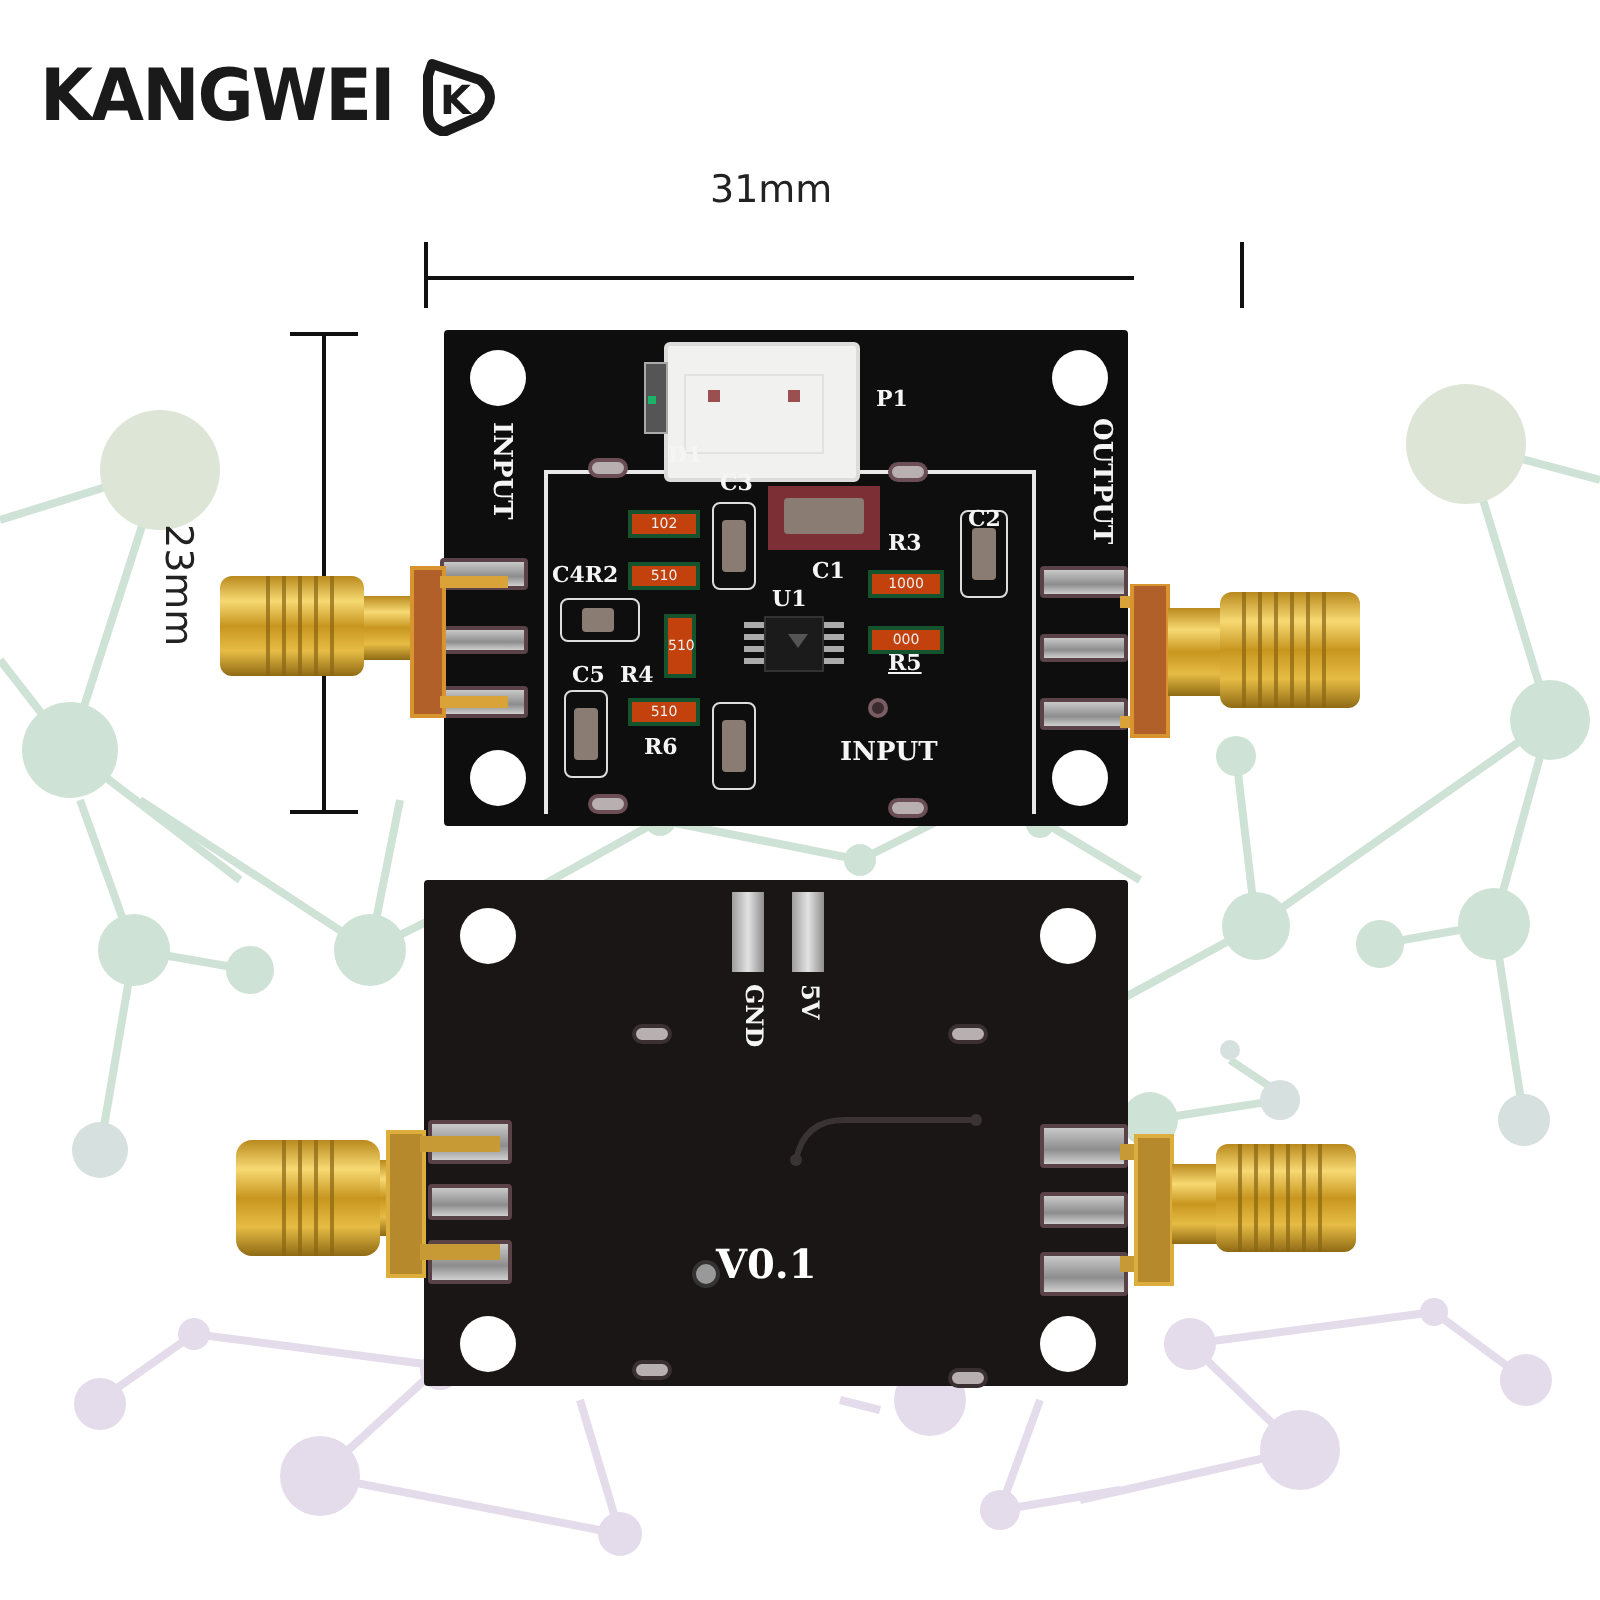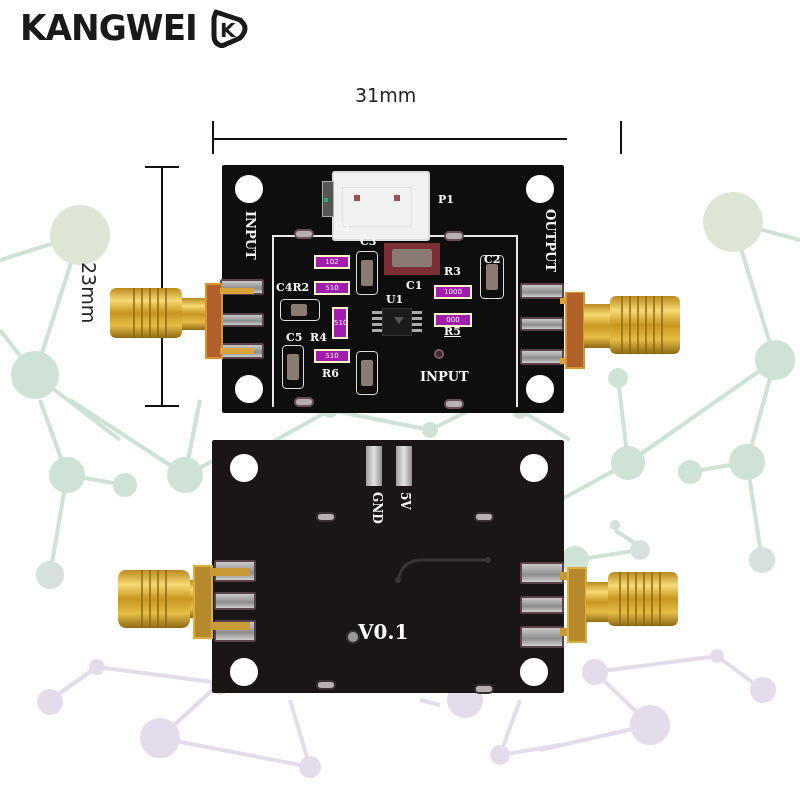--- a/index.html
+++ b/index.html
@@ -1,37 +1,37 @@
 <!DOCTYPE html>
 <html><head>
 <meta charset="utf-8">
 <style>
   * { box-sizing: border-box; margin: 0; padding: 0; }
   html, body { width: 800px; height: 800px; background: #ffffff; overflow: hidden; }
   body { position: relative; font-family: "Liberation Sans", sans-serif; }
   .layer { position: absolute; left: 0; top: 0; width: 800px; height: 800px; }
-  .logo { position: absolute; left: 20px; top: 7px; display: flex; align-items: center; }
+  .logo { position: absolute; left: 20px; top: 28px; display: flex; align-items: flex-start; }
   .logo-text { font-family: "DejaVu Sans", sans-serif; font-weight: bold; font-size: 36px; letter-spacing: -1px; color: #1a1a1a; transform: scaleX(0.95); transform-origin: left; }
   .logo-mark { margin-left: 4px; width: 40px; height: 40px; }
   .dim-label { position: absolute; font-family: "DejaVu Sans", sans-serif; font-size: 19px; color: #222; }
   .dim-h { left: 355px; top: 84px; }
   .dim-v { left: 70px; top: 285px; transform: rotate(90deg); transform-origin: left top; left: 100px; top: 262px; }
   .line { position: absolute; background: #111; }
   .board { position: absolute; background: #111; border-radius: 2px; }
   .board-top { left: 222px; top: 165px; width: 342px; height: 248px; background: #0e0e0e; }
   .board-bottom { left: 212px; top: 440px; width: 352px; height: 253px; background: #1a1616; }
   .hole { position: absolute; width: 28px; height: 28px; border-radius: 50%; background: #fff; }
   .slot { position: absolute; width: 20px; height: 10px; border-radius: 5px; background: #b8b0b0; border: 2px solid #6b4e55; }
   .silk { position: absolute; color: #f5f5f5; font-family: "DejaVu Serif", serif; font-weight: bold; font-size: 11px; }
   .silk-big { font-family: "DejaVu Serif", serif; font-weight: bold; color: #fff; }
   .sma { position: absolute; }
   .pad { position: absolute; background: linear-gradient(#c9c9c9, #8d8d8d 60%, #cfcfcf); border: 2px solid #5a4348; border-radius: 2px; }
   .comp { position: absolute; border: 1.5px solid #ddd; border-radius: 4px; }
   .chip { position: absolute; background: #8a7c72; border-radius: 2px; }
-  .res { position: absolute; background: #a21caf; border: 2px solid #fef9c3; color: #eee; font-size: 7px; text-align: center; font-family: "DejaVu Sans", sans-serif; }
+  .res { position: absolute; background: #c2410c; border: 2px solid #14532d; color: #eee; font-size: 7px; text-align: center; font-family: "DejaVu Sans", sans-serif; }
 </style>
 </head>
 <body>
 
 <svg class="layer" viewBox="0 0 800 800">
   <g stroke="#cfe2d6" stroke-width="4" fill="none">
     <line x1="0" y1="260" x2="80" y2="235"></line>
     <line x1="80" y1="235" x2="35" y2="375"></line>
     <line x1="35" y1="375" x2="120" y2="440"></line>
     <line x1="35" y1="375" x2="0" y2="330"></line>

